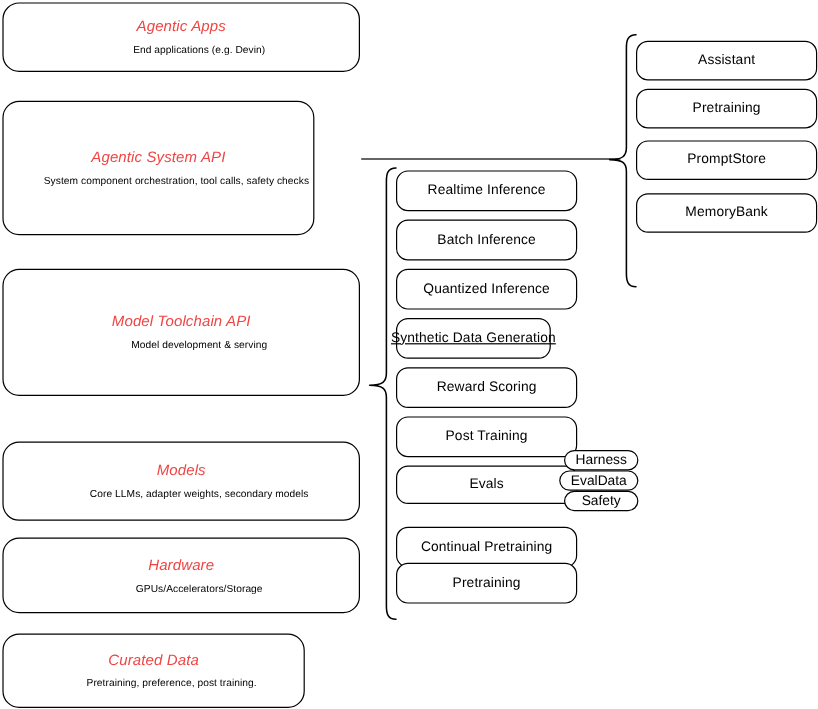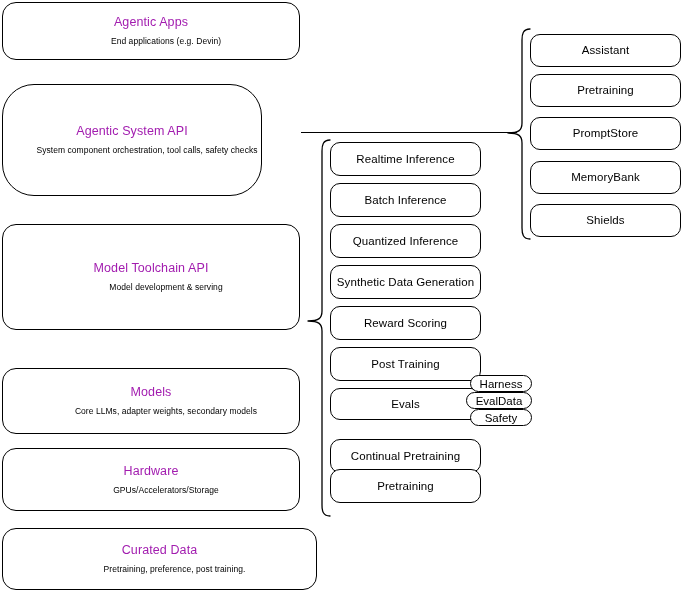--- a/index.html
+++ b/index.html
@@ -34,22 +34,23 @@
     text-align: center;
     line-height: 1.25;
   }
 
   
   .stack-box {
     border-radius: 14px;
   }
   .stack-title {
     font-size: 12.5px;
-    color: #a21caf;
+    color: #ef4444;
     letter-spacing: 0.1px;
+    font-style: italic;
   }
   .stack-sub {
     font-size: 8.5px;
     color: #000;
     margin-top: 5px;
     letter-spacing: 0.05px;
     margin-left: 30px;
   }
 
   
@@ -95,41 +96,41 @@
 </head>
 <body>
 
 <div id="canvas">
 
   <div class="rbox stack-box" style="left:2px; top:2px; width:298px; height:58px;">
     <div class="stack-title">Agentic Apps</div>
     <div class="stack-sub">End applications (e.g. Devin)</div>
   </div>
 
-  <div class="rbox stack-box" style="left:2px; top:84px; width:260px; height:112px;border-radius:32px;">
+  <div class="rbox stack-box" style="left:2px; top:84px; width:260px; height:112px;">
     <div class="stack-title">Agentic System API</div>
     <div class="stack-sub">System component orchestration, tool calls, safety checks</div>
   </div>
 
   <div class="rbox stack-box" style="left:2px; top:224px; width:298px; height:106px;">
     <div class="stack-title">Model Toolchain API</div>
     <div class="stack-sub">Model development &amp; serving</div>
   </div>
 
   <div class="rbox stack-box" style="left:2px; top:368px; width:298px; height:66px;">
     <div class="stack-title">Models</div>
     <div class="stack-sub">Core LLMs, adapter weights, secondary models</div>
   </div>
 
   <div class="rbox stack-box" style="left:2px; top:448px; width:298px; height:63px;">
     <div class="stack-title">Hardware</div>
     <div class="stack-sub">GPUs/Accelerators/Storage</div>
   </div>
 
-  <div class="rbox stack-box" style="left:2px; top:528px; width:315px; height:62px;">
+  <div class="rbox stack-box" style="left:2px; top:528px; width:252px; height:62px;">
     <div class="stack-title">Curated Data</div>
     <div class="stack-sub">Pretraining, preference, post training.</div>
   </div>
 
   <div class="connector" style="left:301px; top:132px; width:216px;"></div>
 
   <div class="brace" style="left:306px; top:139px; width:26px; height:378px;">
     <svg width="26" height="378" viewBox="0 0 26 378" fill="none" xmlns="http://www.w3.org/2000/svg">
       <path d="M24 1 C17 1 16 6 16 12 L16 172 C16 179 13 182 2 182 C13 182 16 185 16 192 L16 366 C16 372 17 377 24 377" stroke="#000000" stroke-width="1.3" fill="none" stroke-linecap="round" stroke-linejoin="round"></path>
     </svg>
@@ -146,21 +147,21 @@
   </div>
 
   <div class="rbox item-box" style="left:330px; top:183px; width:151px; height:34px;">
     <div class="item-label">Batch Inference</div>
   </div>
 
   <div class="rbox item-box" style="left:330px; top:224px; width:151px; height:34px;">
     <div class="item-label">Quantized Inference</div>
   </div>
 
-  <div class="rbox item-box" style="left:330px; top:265px; width:151px; height:34px;">
+  <div class="rbox item-box" style="left:330px; top:265px; width:129px; height:34px;text-decoration:underline;">
     <div class="item-label">Synthetic Data Generation</div>
   </div>
 
   <div class="rbox item-box" style="left:330px; top:306px; width:151px; height:34px;">
     <div class="item-label">Reward Scoring</div>
   </div>
 
   <div class="rbox item-box" style="left:330px; top:347px; width:151px; height:34px;">
     <div class="item-label">Post Training</div>
   </div>
@@ -198,17 +199,14 @@
   </div>
 
   <div class="rbox item-box" style="left:530px; top:117px; width:151px; height:33px;">
     <div class="item-label">PromptStore</div>
   </div>
 
   <div class="rbox item-box" style="left:530px; top:161px; width:151px; height:33px;">
     <div class="item-label">MemoryBank</div>
   </div>
 
-  <div class="rbox item-box" style="left:530px; top:204px; width:151px; height:33px;">
-    <div class="item-label">Shields</div>
-  </div>
 
 </div>
 
 </body></html>

